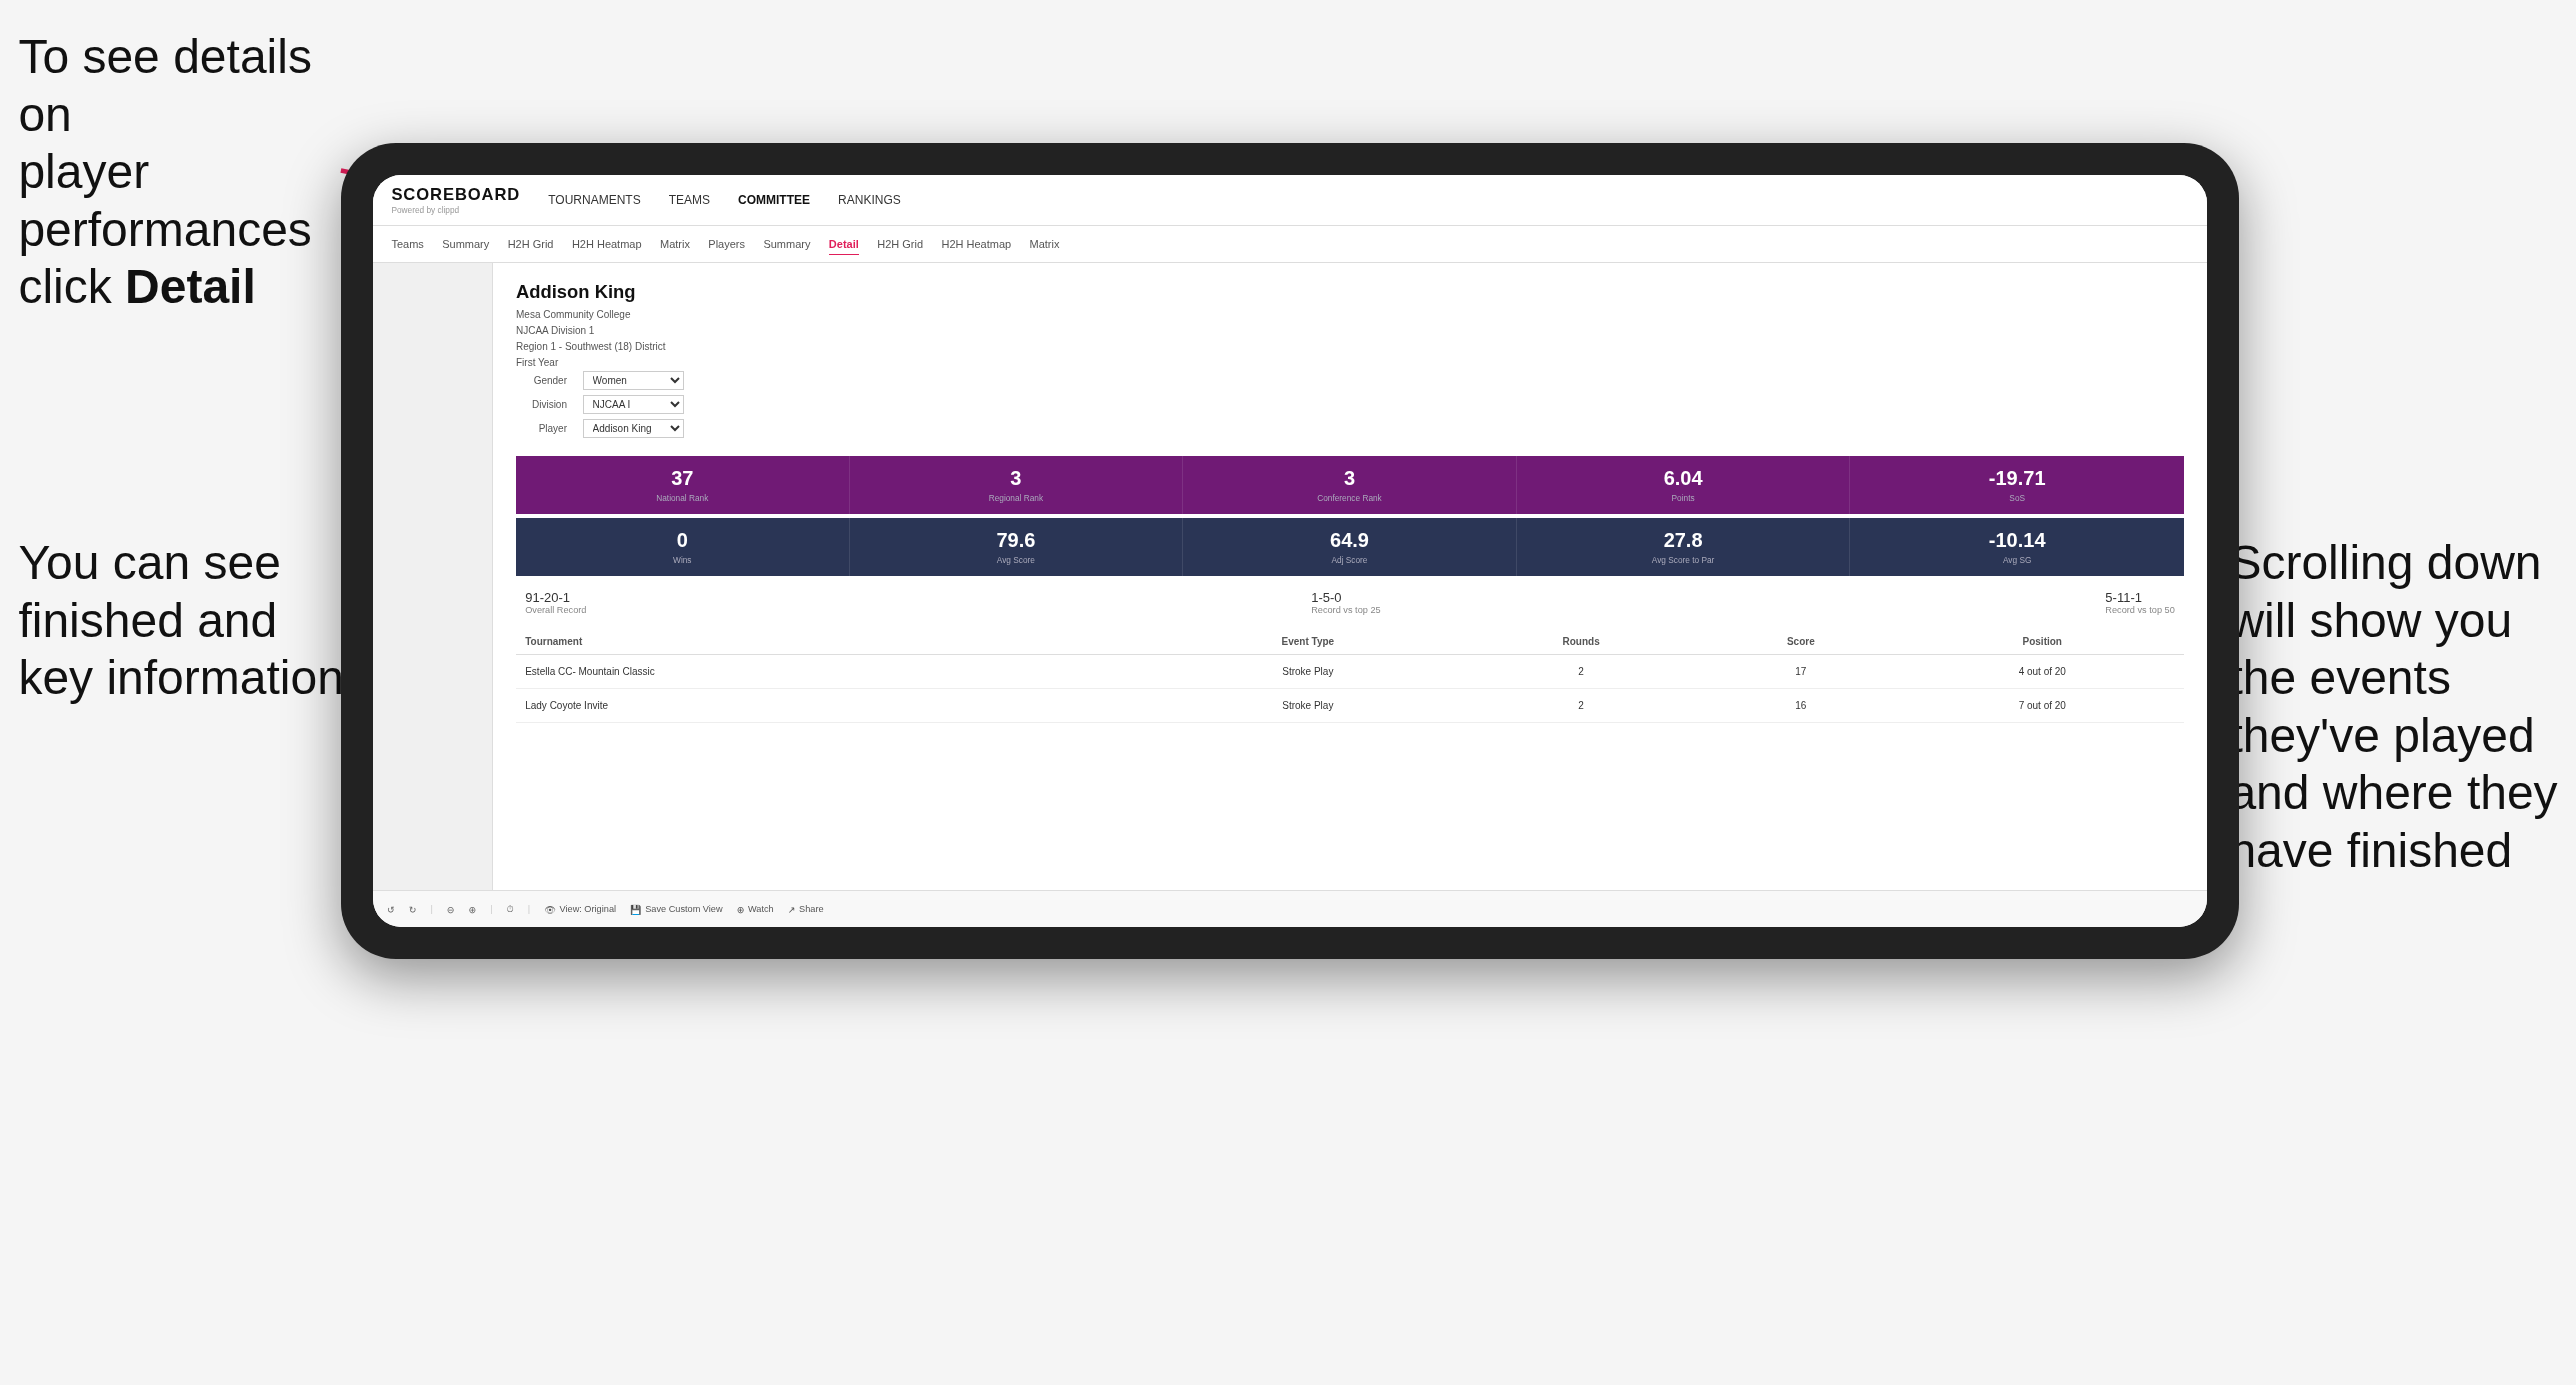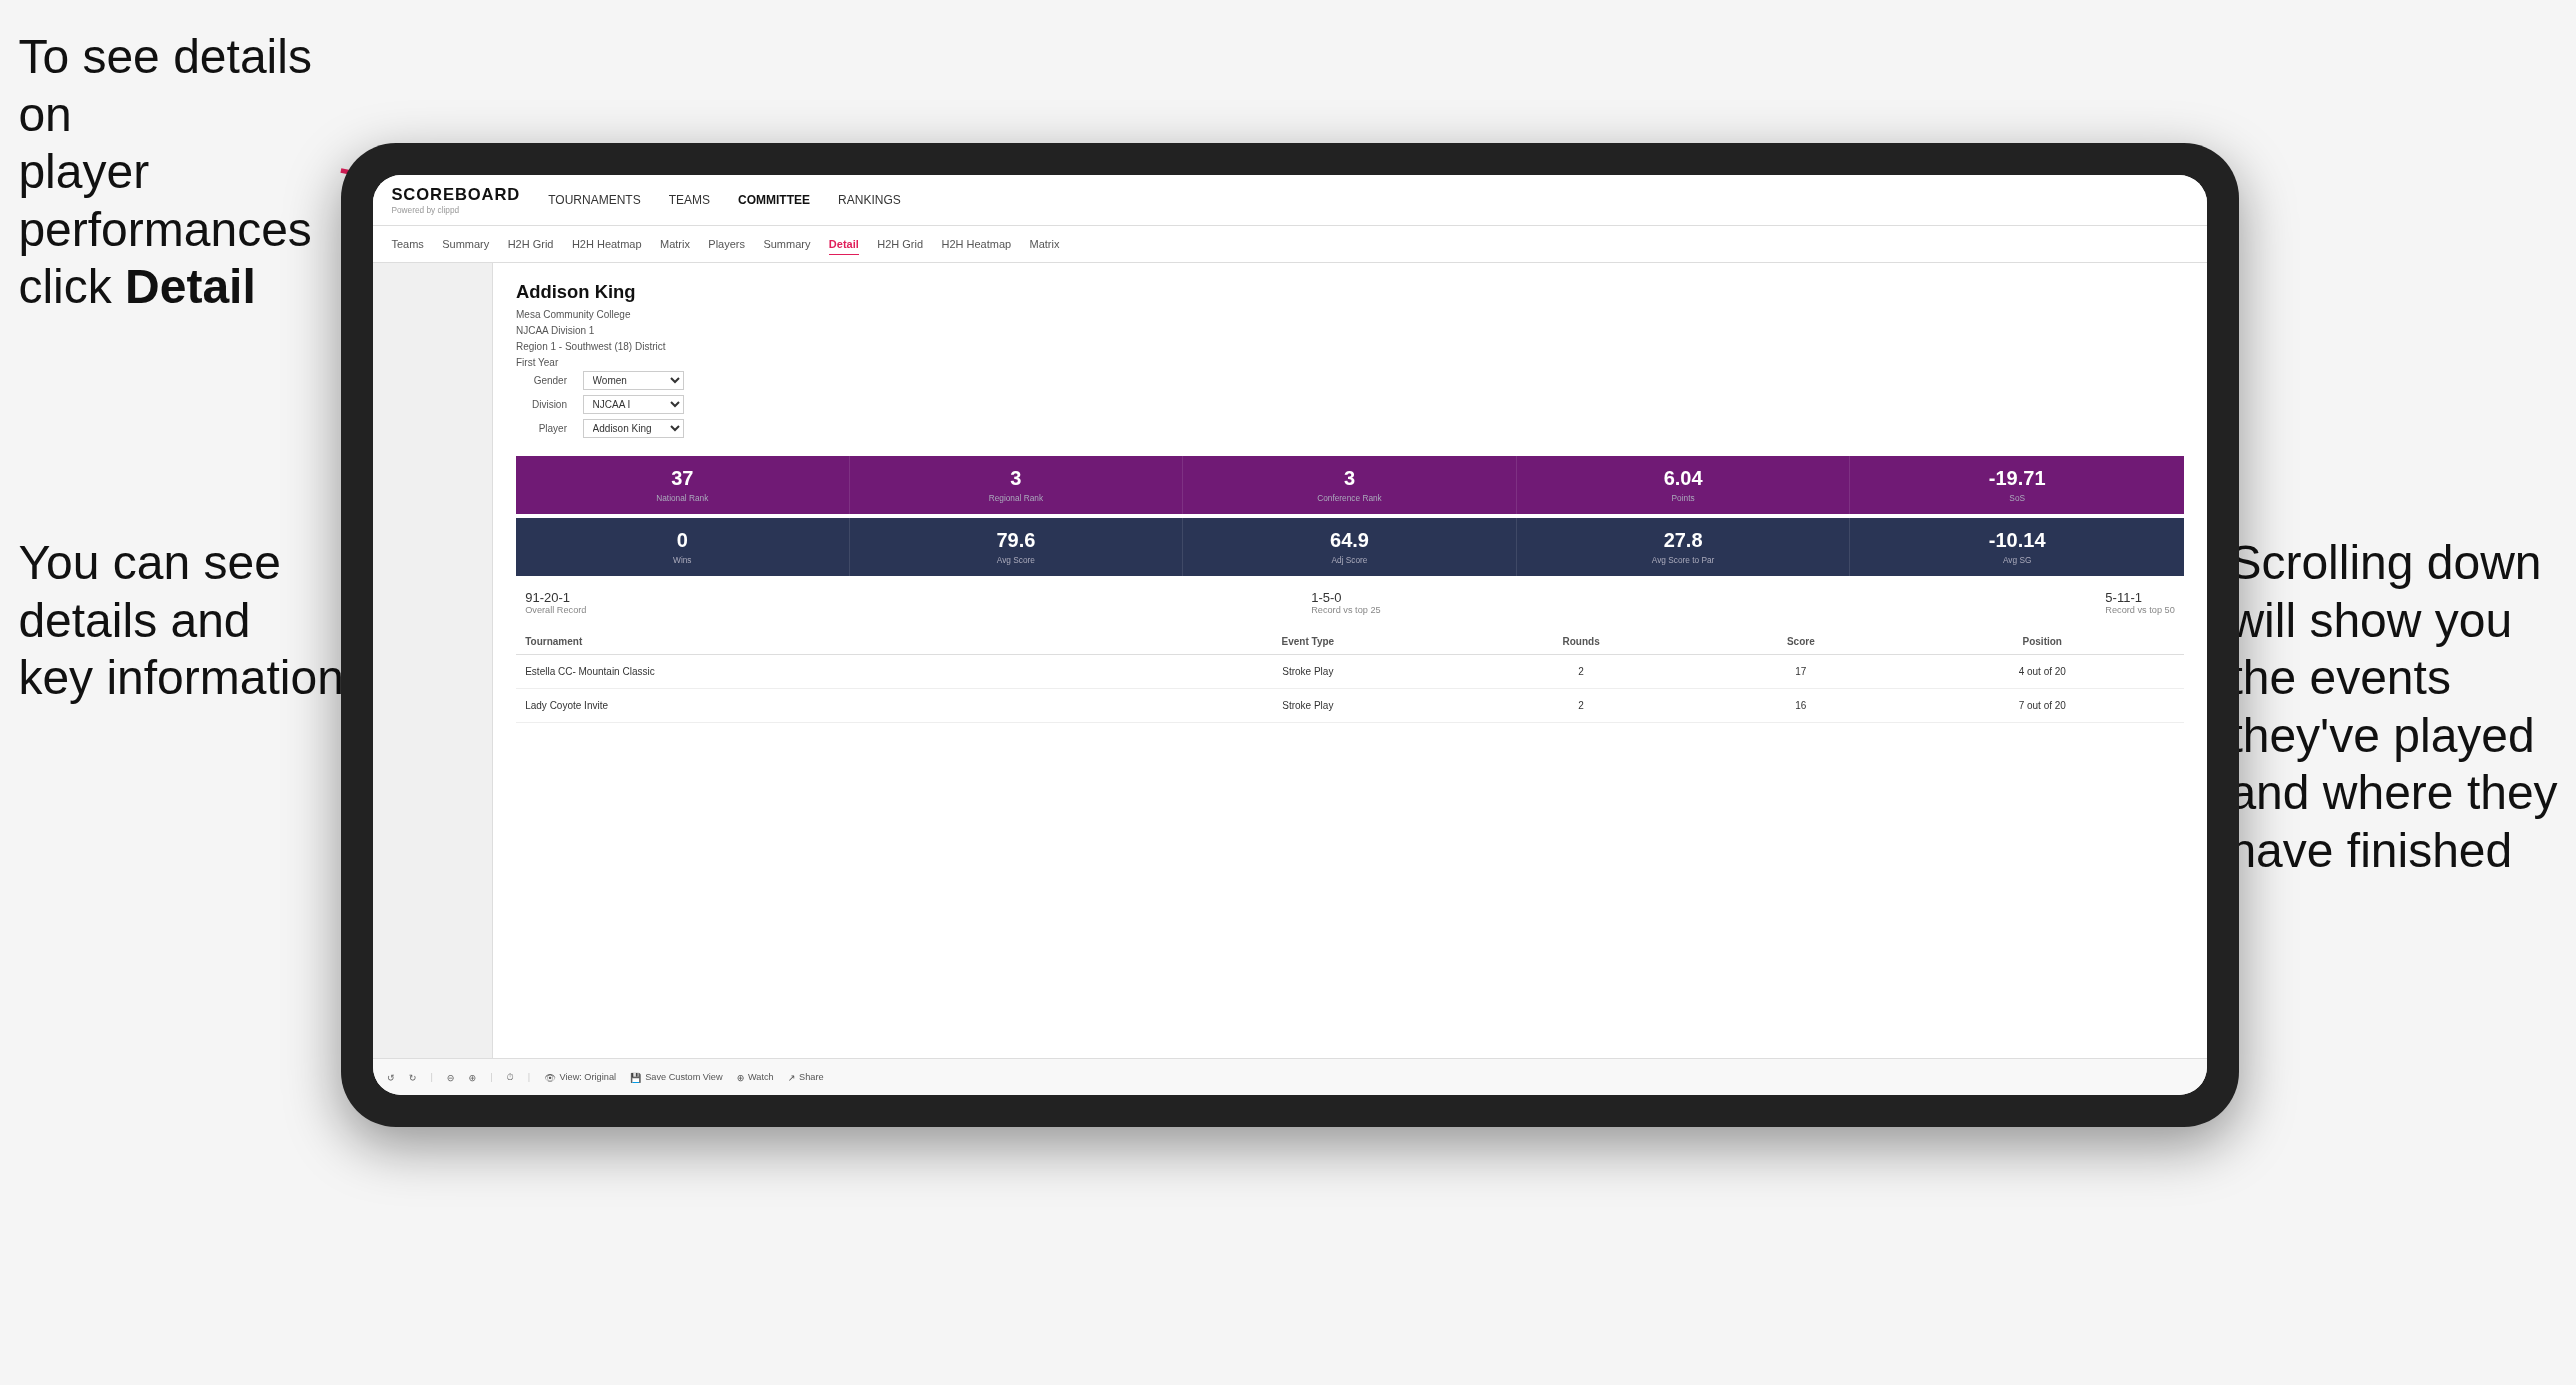--- a/index.html
+++ b/index.html
@@ -54,21 +54,21 @@
       height: 1386px;
       pointer-events: none;
     }
 
     
     .tablet-frame {
       position: absolute;
       left: 341px;
       top: 143px;
       width: 1898px;
-      height: 984px;
+      height: 816px;
       background: #222;
       border-radius: 55px;
       box-shadow: 0 18.4px 55px rgba(0,0,0,0.4);
       padding: 32px;
     }
 
     .tablet-screen {
       width: 100%;
       height: 100%;
       background: #fff;
@@ -360,21 +360,21 @@
 </svg>
 
 <div class="annotation-left">
   <span>To see details on</span><br>
   <span>player performances</span><br>
   <span>click </span><strong>Detail</strong>
 </div>
 
 <div class="annotation-bottom-left">
   <span>You can see</span><br>
-  <span>details and</span><br>
+  <span>finished and</span><br>
   <span>key information</span>
 </div>
 
 <div class="annotation-right">
   <span>Scrolling down</span><br>
   <span>will show you</span><br>
   <span>the events</span><br>
   <span>they've played</span><br>
   <span>and where they</span><br>
   <span>have finished</span>

